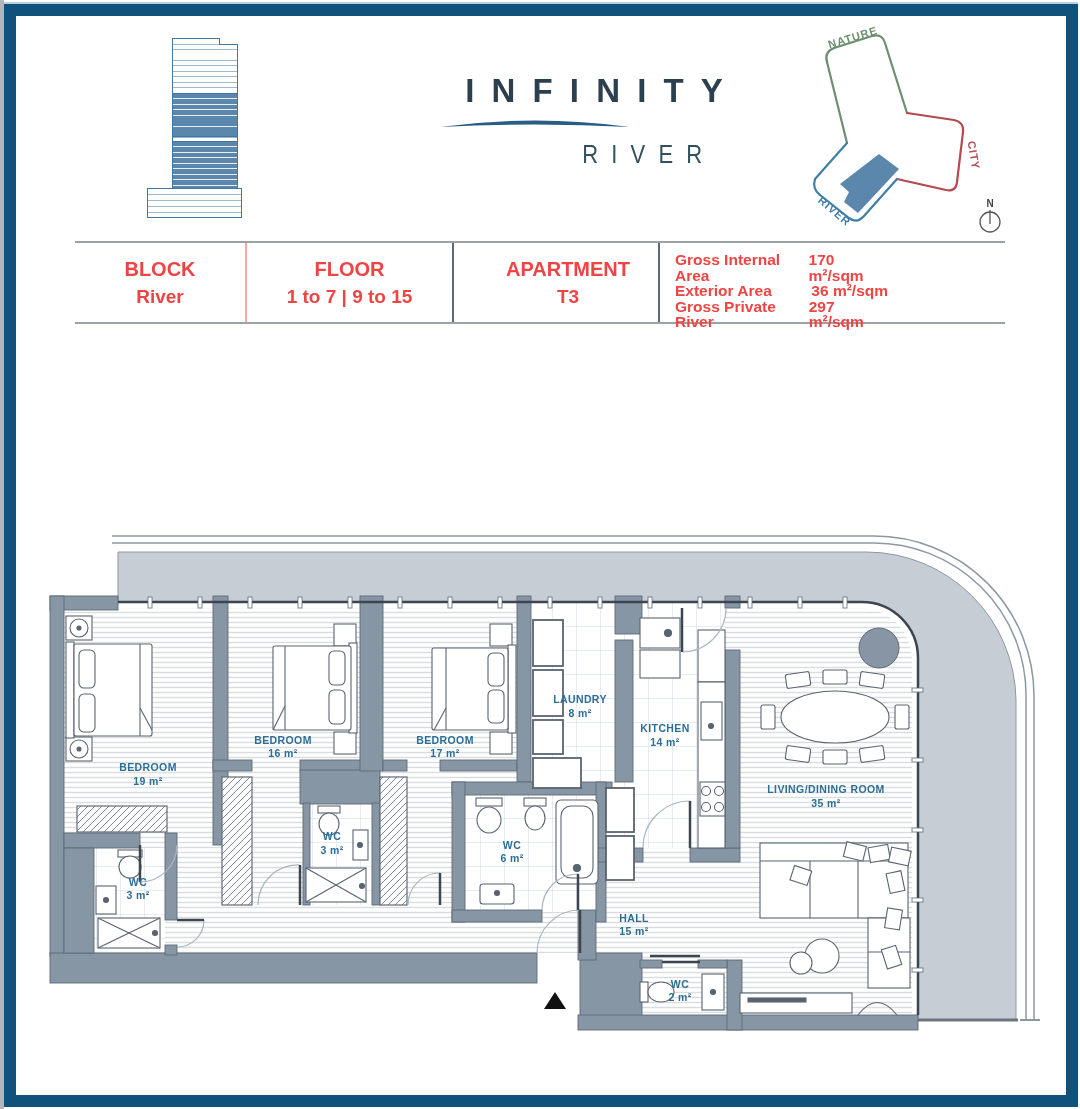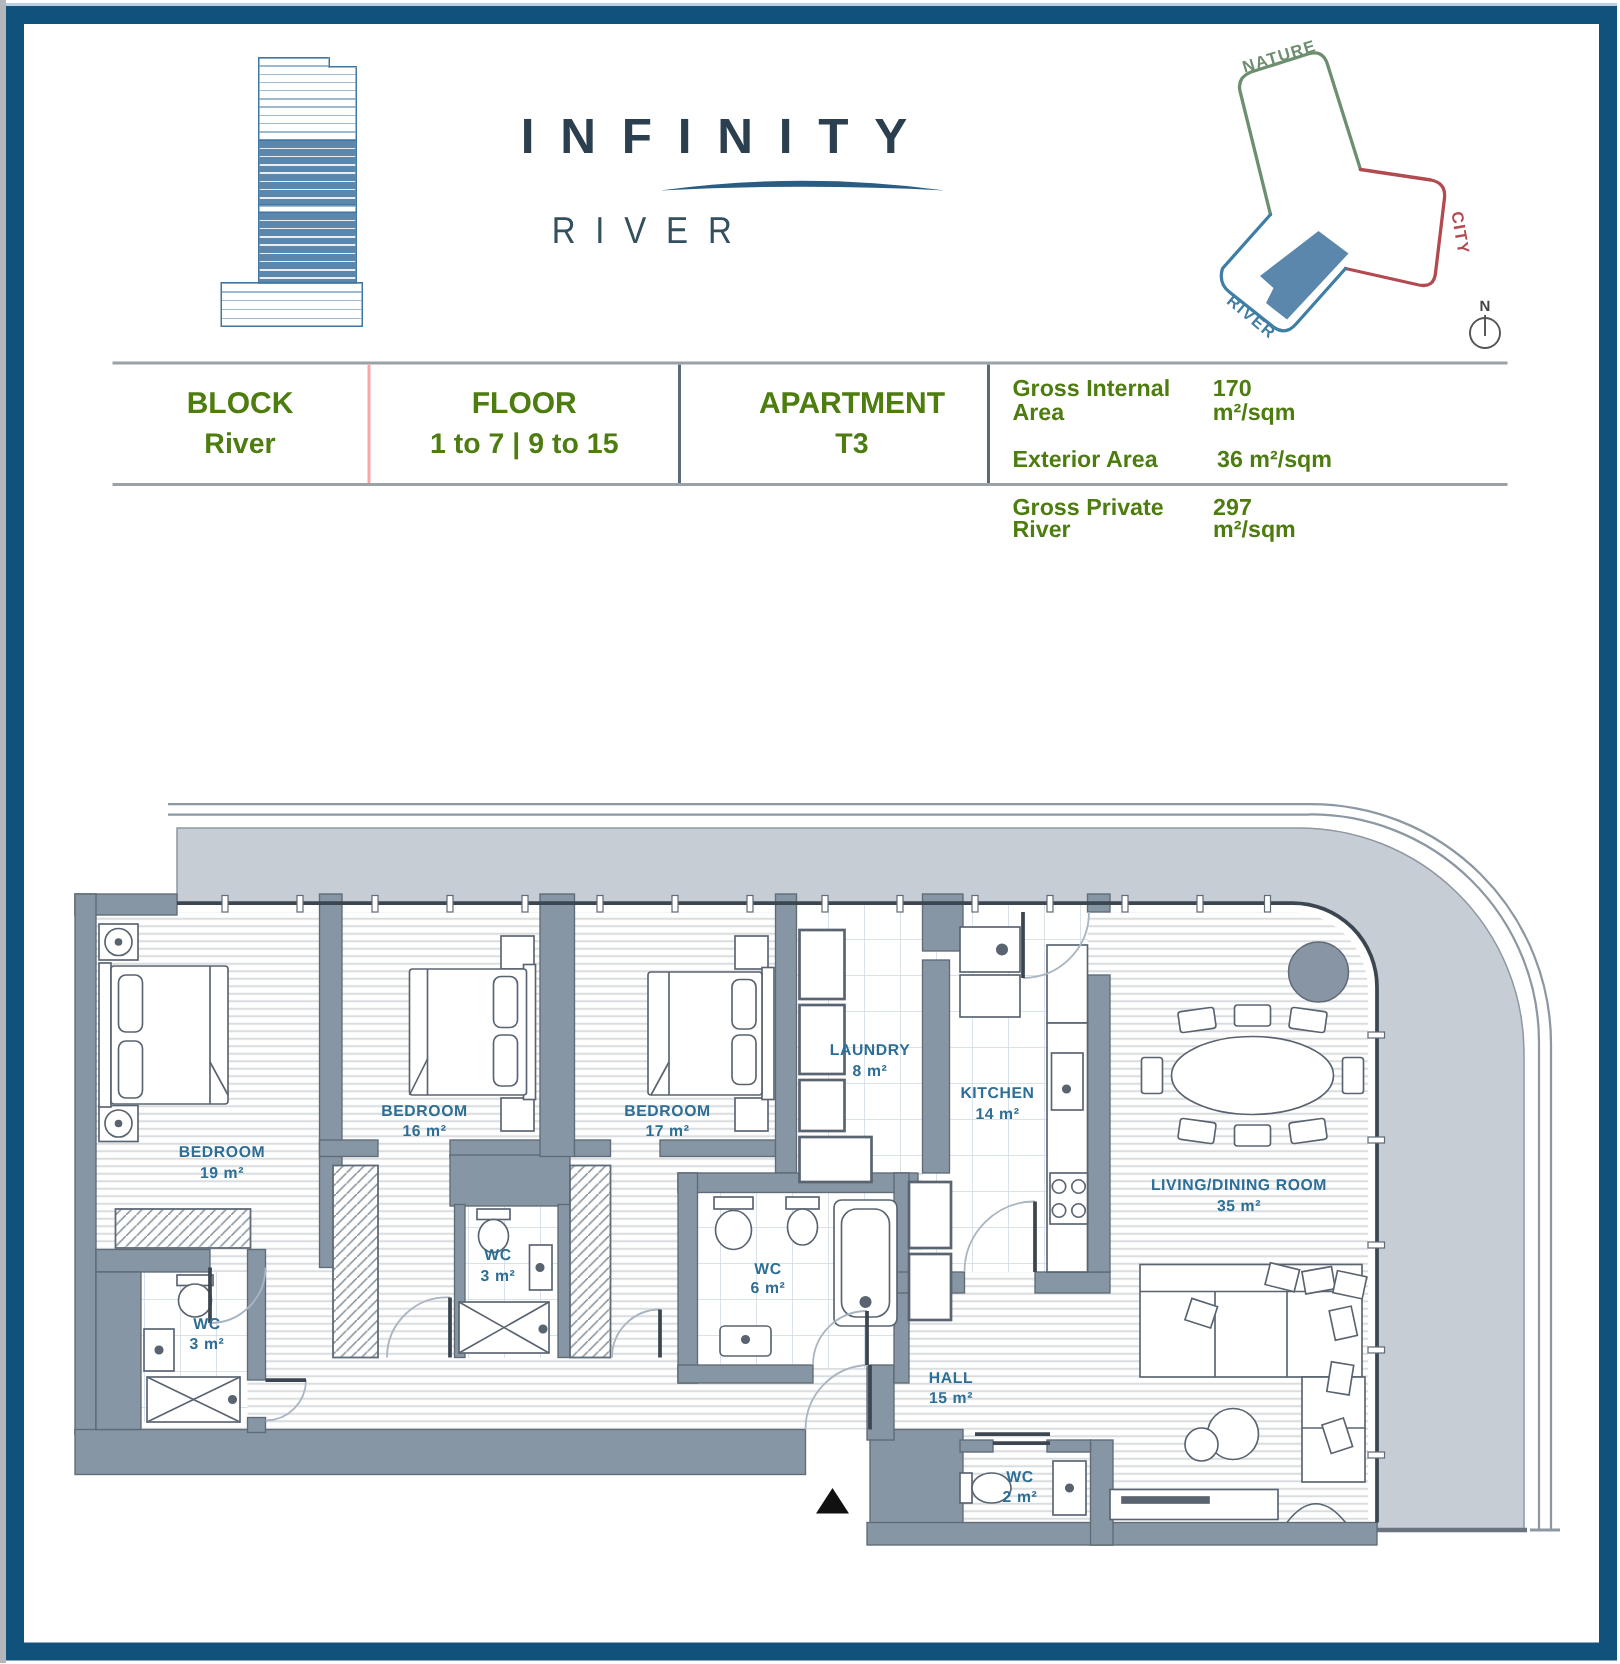--- a/index.html
+++ b/index.html
@@ -15,39 +15,39 @@
     background:repeating-linear-gradient(180deg,#fff 0 4.5px,#9db9d0 4.5px 5.5px);}
   .tw-band1{position:absolute;left:-1px;top:54px;width:64px;height:42px;border:1px solid #40769f;
     background:repeating-linear-gradient(180deg,#5b87ad 0 4.5px,#e8eef4 4.5px 5.5px);}
   .tw-band2{position:absolute;left:-1px;top:102px;width:64px;height:48px;border:1px solid #40769f;
     background:repeating-linear-gradient(180deg,#5b87ad 0 4.5px,#e8eef4 4.5px 5.5px);}
   .tw-notch{position:absolute;right:-1px;top:-1px;width:18px;height:6px;background:#fff;border-left:1.5px solid #40769f;border-bottom:1.5px solid #40769f;}
   .tw-podium{position:absolute;left:0;top:152px;width:93px;height:28px;border:1.5px solid #40769f;
     background:repeating-linear-gradient(180deg,#fff 0 5px,#9db9d0 5px 6px);}
 
   
-  .title-block{position:absolute;left:330px;top:74px;width:410px;text-align:left;color:#2b3f4e;}
+  .title-block{position:absolute;left:330px;top:74px;width:410px;text-align:right;color:#2b3f4e;}
   .title-main{font-size:33px;font-weight:700;letter-spacing:0.52em;padding-left:0.52em;line-height:1;}
   .swoosh{display:block;margin:11px auto 12px auto;}
   .title-sub{font-size:25px;font-weight:500;letter-spacing:0.6em;padding-left:0.6em;color:#33505e;
     transform:scaleX(.88);transform-origin:center;line-height:1;}
 
   .siteplan{position:absolute;left:802px;top:16px;}
 
   
   .info-table{position:absolute;left:75px;top:241px;width:930px;height:79px;display:flex;
-    border-top:2px solid #9aa1a7;border-bottom:2px solid #9aa1a7;color:#4d7c0f;}
+    border-top:2px solid #9aa1a7;border-bottom:2px solid #9aa1a7;color:#ef4444;}
   .cell{display:flex;flex-direction:column;align-items:center;justify-content:center;gap:5px;}
   .cell.c1{width:170px;}
   .cell.c2{width:205px;border-left:2px solid #fca5a5;}
   .cell.c3{width:180px;border-left:2px solid #5b6b77;padding-left:24px;}
   .cell .lbl{font-size:20px;font-weight:700;}
   .cell .val{font-size:19px;font-weight:600;}
   .cell.c4{width:240px;border-left:2px solid #5b6b77;flex-direction:column;align-items:stretch;
-    justify-content:space-between;padding:9px 10px 9px 15px;box-sizing:border-box;gap:16px;}
+    justify-content:space-between;padding:9px 10px 9px 15px;box-sizing:border-box;gap:0;}
   .arow{display:flex;justify-content:space-between;font-size:15.5px;font-weight:700;line-height:1;}
   .cell.c5{width:135px;align-items:flex-start;justify-content:flex-start;padding:11px 0 0 15px;box-sizing:border-box;gap:7px;}
   .xrow{font-size:15.5px;font-weight:700;line-height:1;}
   .xrow .num{margin-right:9px;}
 
   .plan{position:absolute;left:0;top:530px;}
 
   svg text.room{fill:#2d6e96;font-weight:700;letter-spacing:.4px;}
 </style>
 </head>

